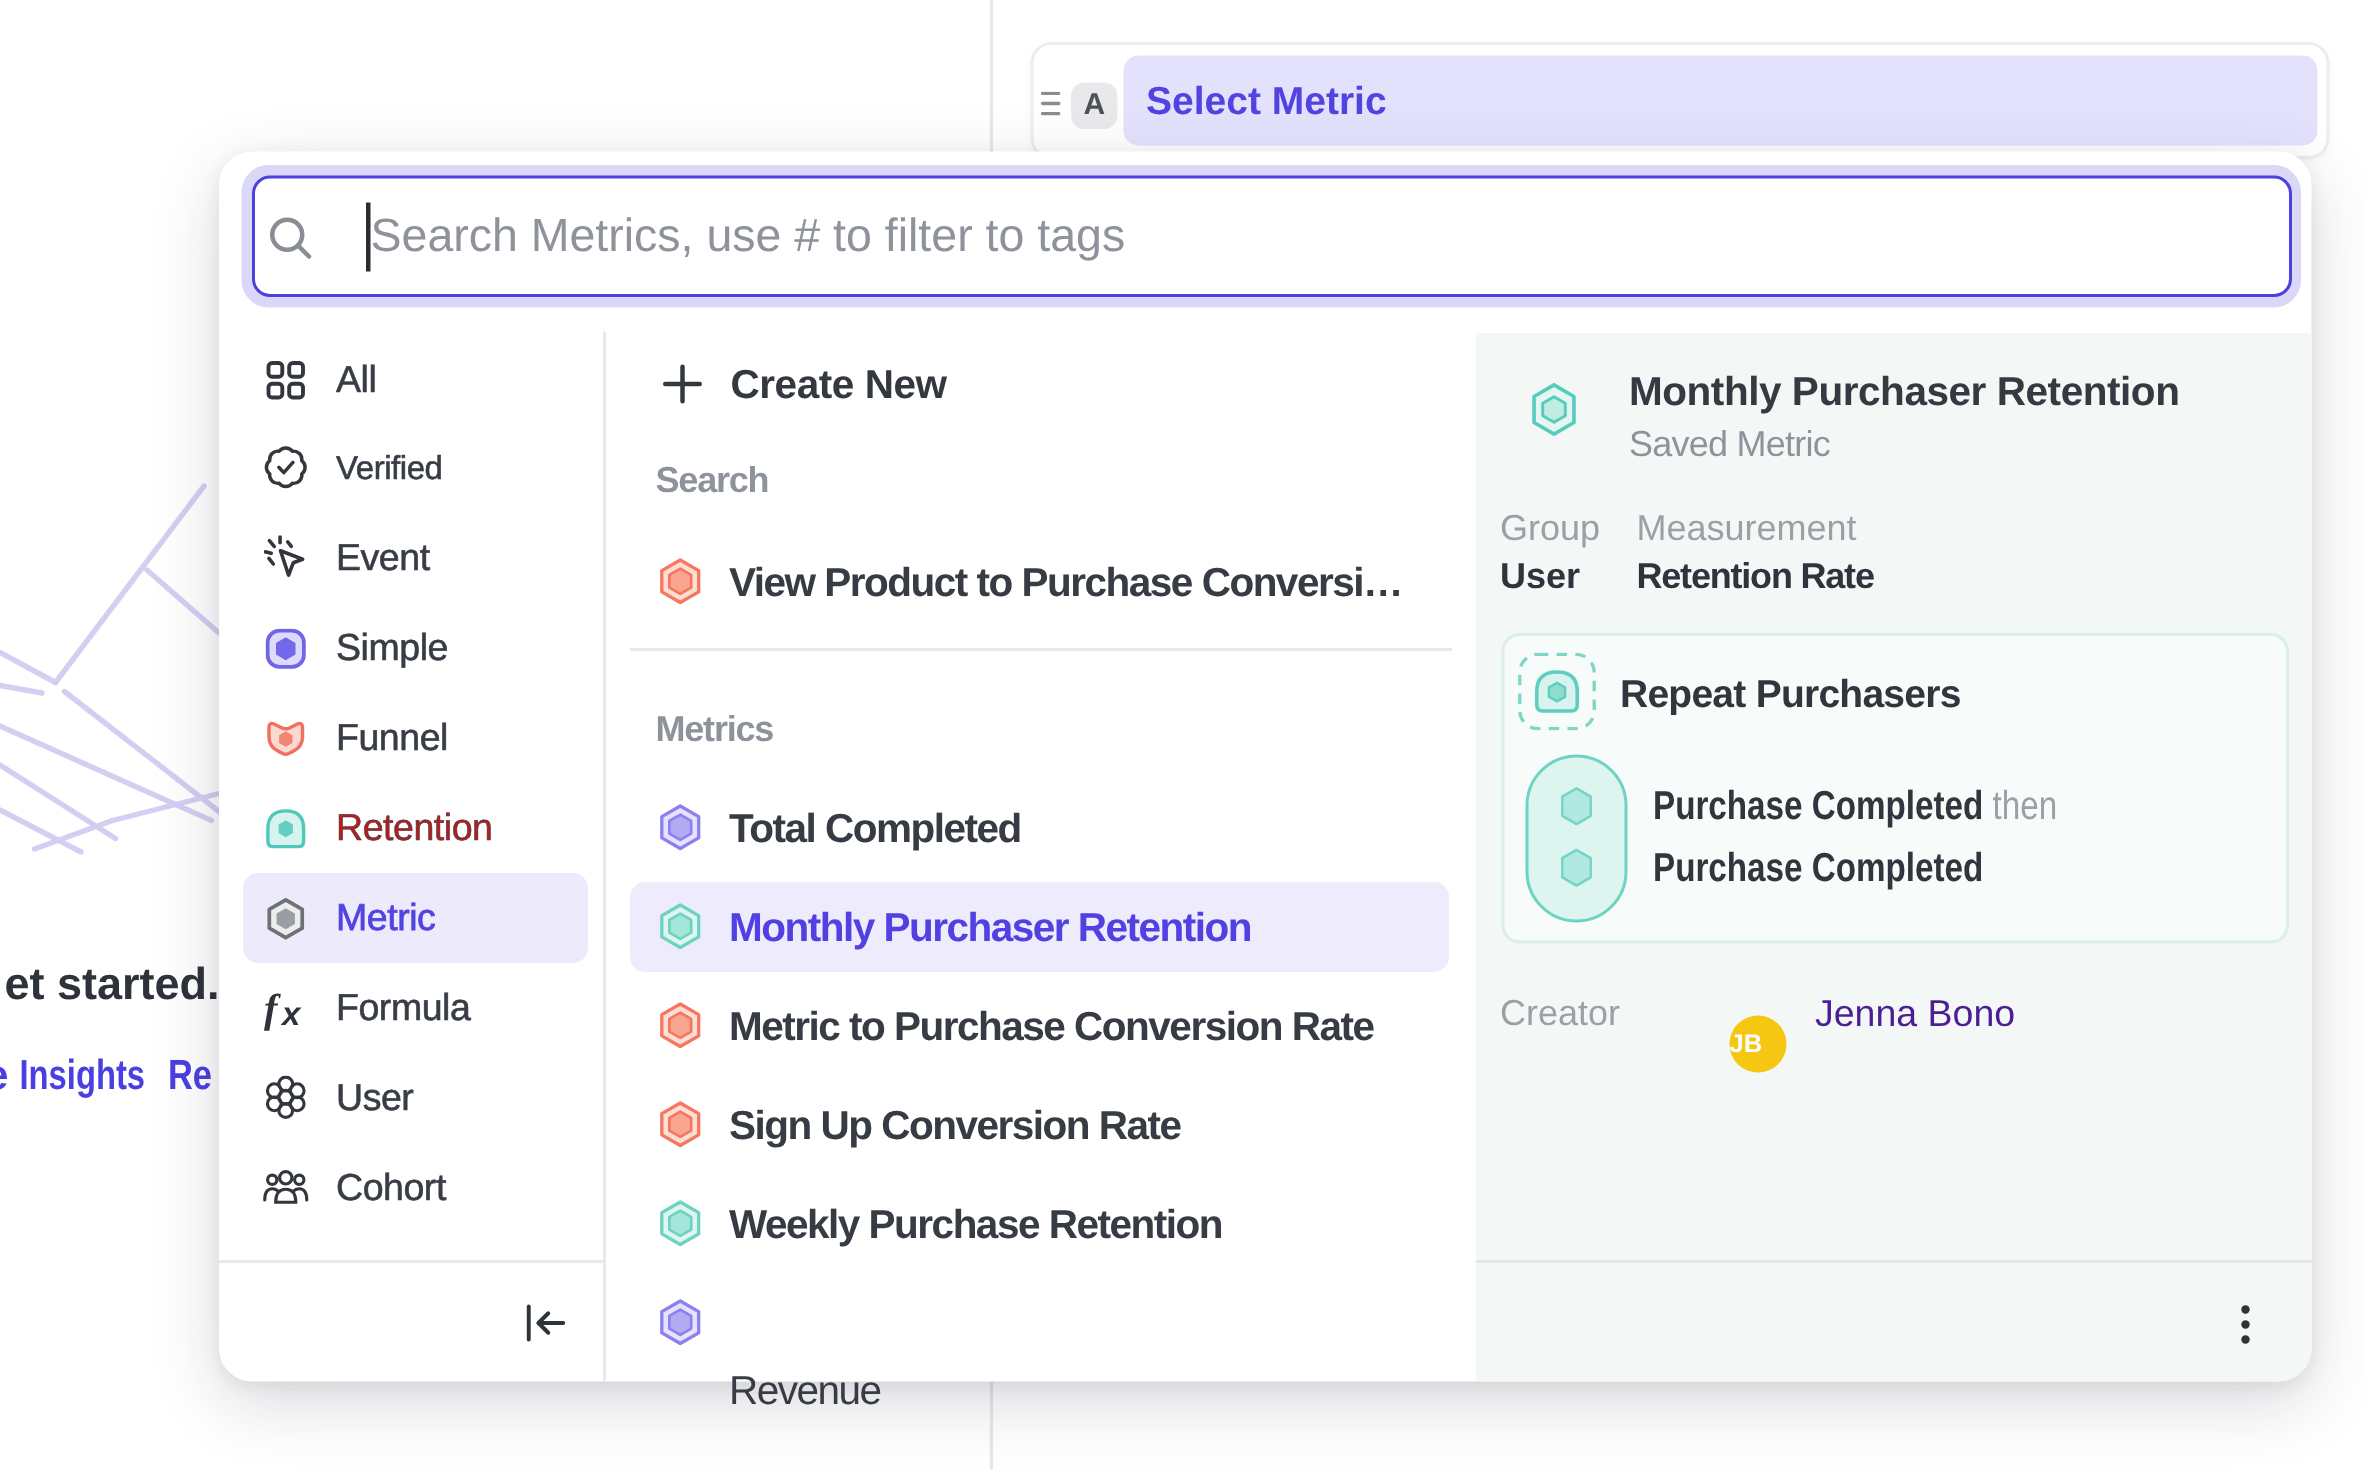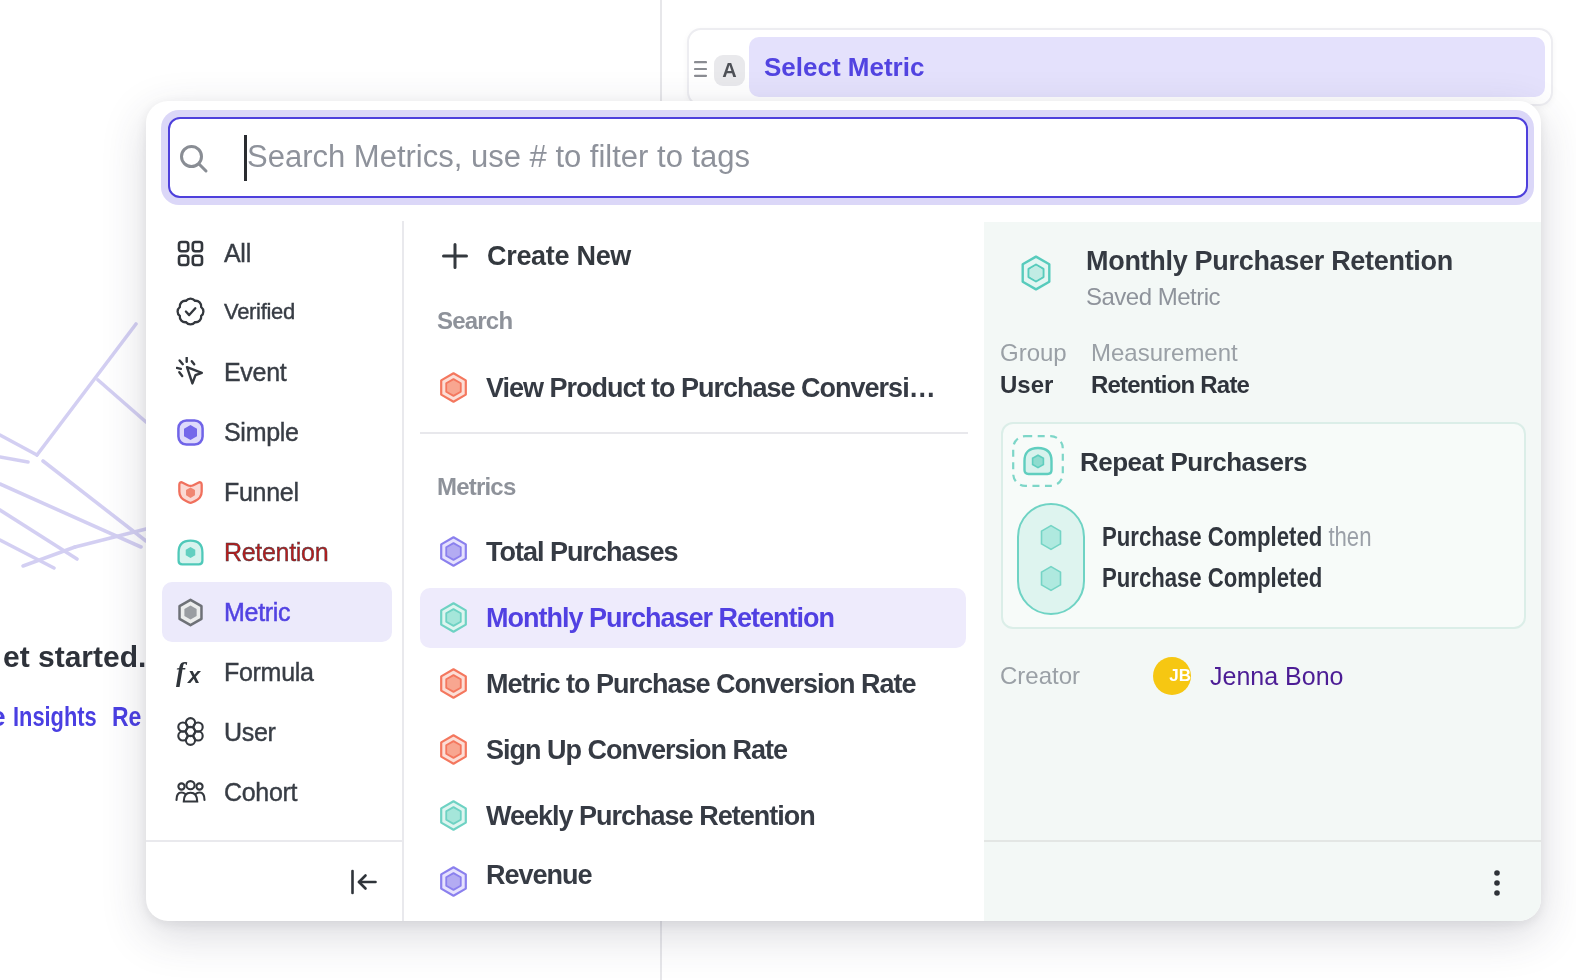--- a/index.html
+++ b/index.html
@@ -149,21 +149,21 @@
   <div class="abs" style="left:274px;top:331px;width:548px;height:2px;background:#e8e8ec"></div>
 
   <div class="abs" style="left:291px;top:372px;height:28px;line-height:28px;font-size:24px;font-weight:700;letter-spacing:-.8px;color:#8e929a">Metrics</div>
 
   <div class="abs" style="left:274px;top:487px;width:546px;height:60px;background:#eeebfc;border-radius:10px"></div>
 
   <svg class="abs hexsvg" style="left:293px;top:434px" width="29" height="33" viewBox="0 0 29 33">
     <path d="M14.50 2.30 L2.20 9.40 L2.20 23.60 L14.50 30.70 L26.80 23.60 L26.80 9.40 Z" fill="#e6e2fd" stroke="#8b80ee" stroke-width="2.2" stroke-linejoin="round"></path>
     <path d="M14.50 8.10 L7.23 12.30 L7.23 20.70 L14.50 24.90 L21.77 20.70 L21.77 12.30 Z" fill="#b3abf2" stroke="#8b80ee" stroke-width="1.8" stroke-linejoin="round"></path>
   </svg>
-  <div class="abs" style="left:340px;top:435px;height:32px;line-height:32px;font-size:27px;font-weight:700;letter-spacing:-1px;color:#363b44">Total Purchases</div>
+  <div class="abs" style="left:340px;top:435px;height:32px;line-height:32px;font-size:27px;font-weight:700;letter-spacing:-1px;color:#363b44">Total Completed</div>
 
   <svg class="abs hexsvg" style="left:293px;top:500px" width="29" height="33" viewBox="0 0 29 33">
     <path d="M14.50 2.30 L2.20 9.40 L2.20 23.60 L14.50 30.70 L26.80 23.60 L26.80 9.40 Z" fill="#def5f0" stroke="#6ed2c3" stroke-width="2.2" stroke-linejoin="round"></path>
     <path d="M14.50 8.10 L7.23 12.30 L7.23 20.70 L14.50 24.90 L21.77 20.70 L21.77 12.30 Z" fill="#a5e6da" stroke="#6ed2c3" stroke-width="1.8" stroke-linejoin="round"></path>
   </svg>
   <div class="abs" style="left:340px;top:501px;height:32px;line-height:32px;font-size:27px;font-weight:700;letter-spacing:-1px;color:#5140e2">Monthly Purchaser Retention</div>
 
   <svg class="abs hexsvg" style="left:293px;top:566px" width="29" height="33" viewBox="0 0 29 33">
     <path d="M14.50 2.30 L2.20 9.40 L2.20 23.60 L14.50 30.70 L26.80 23.60 L26.80 9.40 Z" fill="#fcded6" stroke="#f4775e" stroke-width="2.2" stroke-linejoin="round"></path>
     <path d="M14.50 8.10 L7.23 12.30 L7.23 20.70 L14.50 24.90 L21.77 20.70 L21.77 12.30 Z" fill="#f8a690" stroke="#f4775e" stroke-width="1.8" stroke-linejoin="round"></path>
@@ -179,21 +179,21 @@
   <svg class="abs hexsvg" style="left:293px;top:698px" width="29" height="33" viewBox="0 0 29 33">
     <path d="M14.50 2.30 L2.20 9.40 L2.20 23.60 L14.50 30.70 L26.80 23.60 L26.80 9.40 Z" fill="#def5f0" stroke="#6ed2c3" stroke-width="2.2" stroke-linejoin="round"></path>
     <path d="M14.50 8.10 L7.23 12.30 L7.23 20.70 L14.50 24.90 L21.77 20.70 L21.77 12.30 Z" fill="#a5e6da" stroke="#6ed2c3" stroke-width="1.8" stroke-linejoin="round"></path>
   </svg>
   <div class="abs" style="left:340px;top:699px;height:32px;line-height:32px;font-size:27px;font-weight:700;letter-spacing:-1px;color:#363b44">Weekly Purchase Retention</div>
 
   <svg class="abs hexsvg" style="left:293px;top:764px" width="29" height="33" viewBox="0 0 29 33">
     <path d="M14.50 2.30 L2.20 9.40 L2.20 23.60 L14.50 30.70 L26.80 23.60 L26.80 9.40 Z" fill="#e6e2fd" stroke="#8b80ee" stroke-width="2.2" stroke-linejoin="round"></path>
     <path d="M14.50 8.10 L7.23 12.30 L7.23 20.70 L14.50 24.90 L21.77 20.70 L21.77 12.30 Z" fill="#b3abf2" stroke="#8b80ee" stroke-width="1.8" stroke-linejoin="round"></path>
   </svg>
-  <div class="abs" style="left:340px;top:758px;height:32px;line-height:32px;font-size:27px;font-weight:700;letter-spacing:-1px;color:#363b44">Revenue</div>
+  <div class="abs" style="left:340px;top:810px;height:32px;line-height:32px;font-size:27px;font-weight:400;letter-spacing:-1px;color:#363b44">Revenue</div>
 
   <div class="abs" style="left:838px;top:121px;width:557px;height:699px;background:#f3f8f6;border-bottom-right-radius:22px"></div>
 
   <svg class="abs" style="left:872px;top:153px" width="36" height="38" viewBox="0 0 36 38">
     <path d="M18 2.6 L4.7 10.3 L4.7 27.7 L18 35.4 L31.3 27.7 L31.3 10.3 Z" fill="#e3f6f2" stroke="#57cbbc" stroke-width="2.4" stroke-linejoin="round"></path>
     <path d="M18 10.6 L10.6 14.9 L10.6 23.1 L18 27.4 L25.4 23.1 L25.4 14.9 Z" fill="#ffffff" fill-opacity="0.0" stroke="#57cbbc" stroke-width="2.2" stroke-linejoin="round"></path>
     <path d="M18 11.6 L11.5 15.4 L11.5 22.6 L18 26.4 L24.5 22.6 L24.5 15.4 Z" fill="#bcebe2" fill-opacity="0.9"></path>
   </svg>
   <div class="abs" style="left:940px;top:143px;height:34px;line-height:34px;font-size:27px;font-weight:700;letter-spacing:-.3px;color:#353a42">Monthly Purchaser Retention</div>
   <div class="abs" style="left:940px;top:182px;height:28px;line-height:28px;font-size:24px;letter-spacing:-.5px;color:#8e939b">Saved Metric</div>
@@ -217,21 +217,21 @@
   <svg class="abs" style="left:891px;top:422px" width="28" height="29" viewBox="0 0 28 29">
     <path d="M14 2.6 L4.5 8.1 L4.5 20.9 L14 26.4 L23.5 20.9 L23.5 8.1 Z" fill="#afe9df" stroke="#74d4c5" stroke-width="1.6" stroke-linejoin="round"></path>
   </svg>
   <svg class="abs" style="left:891px;top:463px" width="28" height="29" viewBox="0 0 28 29">
     <path d="M14 2.6 L4.5 8.1 L4.5 20.9 L14 26.4 L23.5 20.9 L23.5 8.1 Z" fill="#afe9df" stroke="#74d4c5" stroke-width="1.6" stroke-linejoin="round"></path>
   </svg>
   <div class="abs" style="left:956px;top:420px;height:32px;line-height:32px;font-size:27px;color:#31363e;transform:scaleX(.82);transform-origin:0 50%"><b style="font-weight:700">Purchase Completed</b> <span style="color:#9ba0a8;font-weight:400">then</span></div>
   <div class="abs" style="left:956px;top:461px;height:32px;line-height:32px;font-size:27px;font-weight:700;color:#31363e;transform:scaleX(.82);transform-origin:0 50%">Purchase Completed</div>
 
   <div class="abs" style="left:854px;top:561px;height:28px;line-height:28px;font-size:24px;color:#9aa0a6">Creator</div>
-  <div class="abs" style="left:1007px;top:556px;width:38px;height:38px;border-radius:50%;background:#f6c712;color:#fff;font-size:17px;font-weight:700;text-align:right;line-height:38px">JB</div>
+  <div class="abs" style="left:1007px;top:576px;width:38px;height:38px;border-radius:50%;background:#f6c712;color:#fff;font-size:17px;font-weight:700;text-align:left;line-height:38px">JB</div>
   <div class="abs" style="left:1064px;top:560px;height:30px;line-height:30px;font-size:25px;color:#4c1d95">Jenna Bono</div>
 
   <div class="abs" style="left:838px;top:739px;width:557px;height:2px;background:#e3e6e4"></div>
   <svg class="abs" style="left:1346px;top:768px" width="10" height="30" viewBox="0 0 10 30" fill="#2e3338">
     <circle cx="5" cy="4" r="2.8"></circle>
       <circle cx="5" cy="14" r="2.8"></circle>
       <circle cx="5" cy="24" r="2.8"></circle>
   </svg>
 </div>
 

